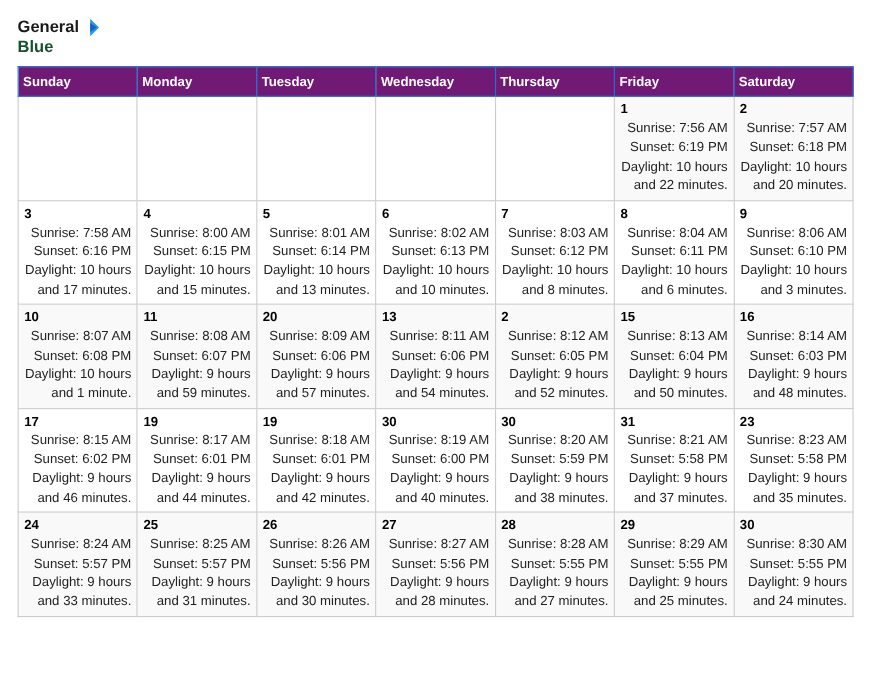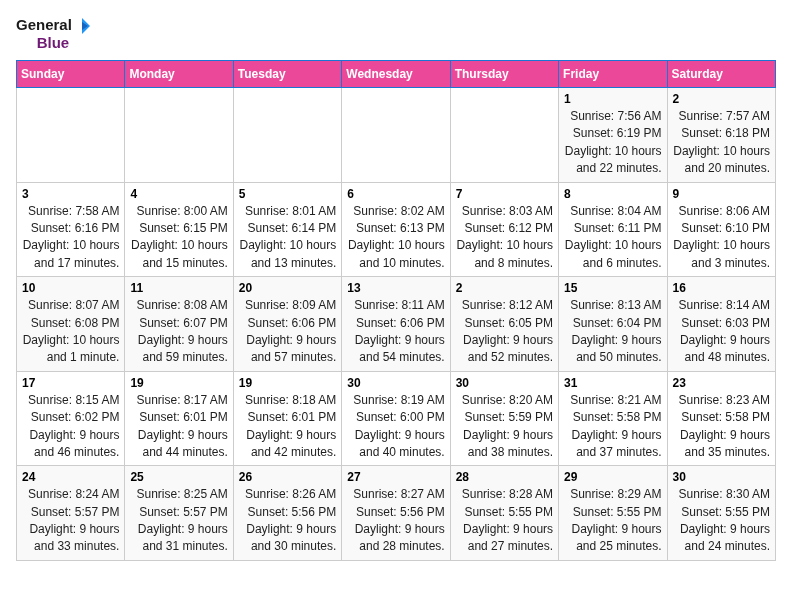--- a/index.html
+++ b/index.html
@@ -13,41 +13,40 @@
     .header-section {
       display: flex;
       justify-content: space-between;
       align-items: flex-start;
       margin-bottom: 8px;
     }
     .logo {
       display: flex;
       align-items: center;
       gap: 4px;
-      text-align: center;
     }
     .title-block {
       text-align: right;
     }
     .month-title {
       font-size: 36px;
       font-weight: bold;
       color: #1a1a1a;
     }
     .location-title {
       font-size: 16px;
       color: #444;
     }
     .calendar-table {
       width: 100%;
       border-collapse: collapse;
       font-size: 11px;
     }
     .calendar-table th {
-      background: #ec4899;
+      background: #701a75;
       color: #fff;
       padding: 6px 4px;
       text-align: left;
       font-size: 12px;
       font-weight: bold;
       border: 1px solid #1976D2;
     }
     .calendar-table td {
       border: 1px solid #ccc;
       vertical-align: top;
@@ -79,21 +78,21 @@
     }
   </style>
 </head>
 <body>
 
 <div class="header-section">
   <div class="logo">
       <div style="font-size: 15px; font-weight: bold; line-height: 1.2; font-family: Arial;"><span style="color:#1a1a1a;">General</span><svg style="display:inline-block;vertical-align:middle;margin-left:2px;" width="16" height="16" viewBox="0 0 16 16">
           <polygon points="8,0 16,8 8,16" fill="#2196F3"></polygon>
           <polygon points="8,4 14,8 8,12" fill="#1565C0"></polygon>
-        </svg><br><span style="color:#701a75;">Blue</span></div>
+        </svg><br><span style="color:#14532d;">Blue</span></div>
     </div>
   <div class="title-block">
     <div class="month-title"></div>
     <div class="location-title"></div>
   </div>
 </div>
 
 <table class="calendar-table">
   <thead>
     <tr>

